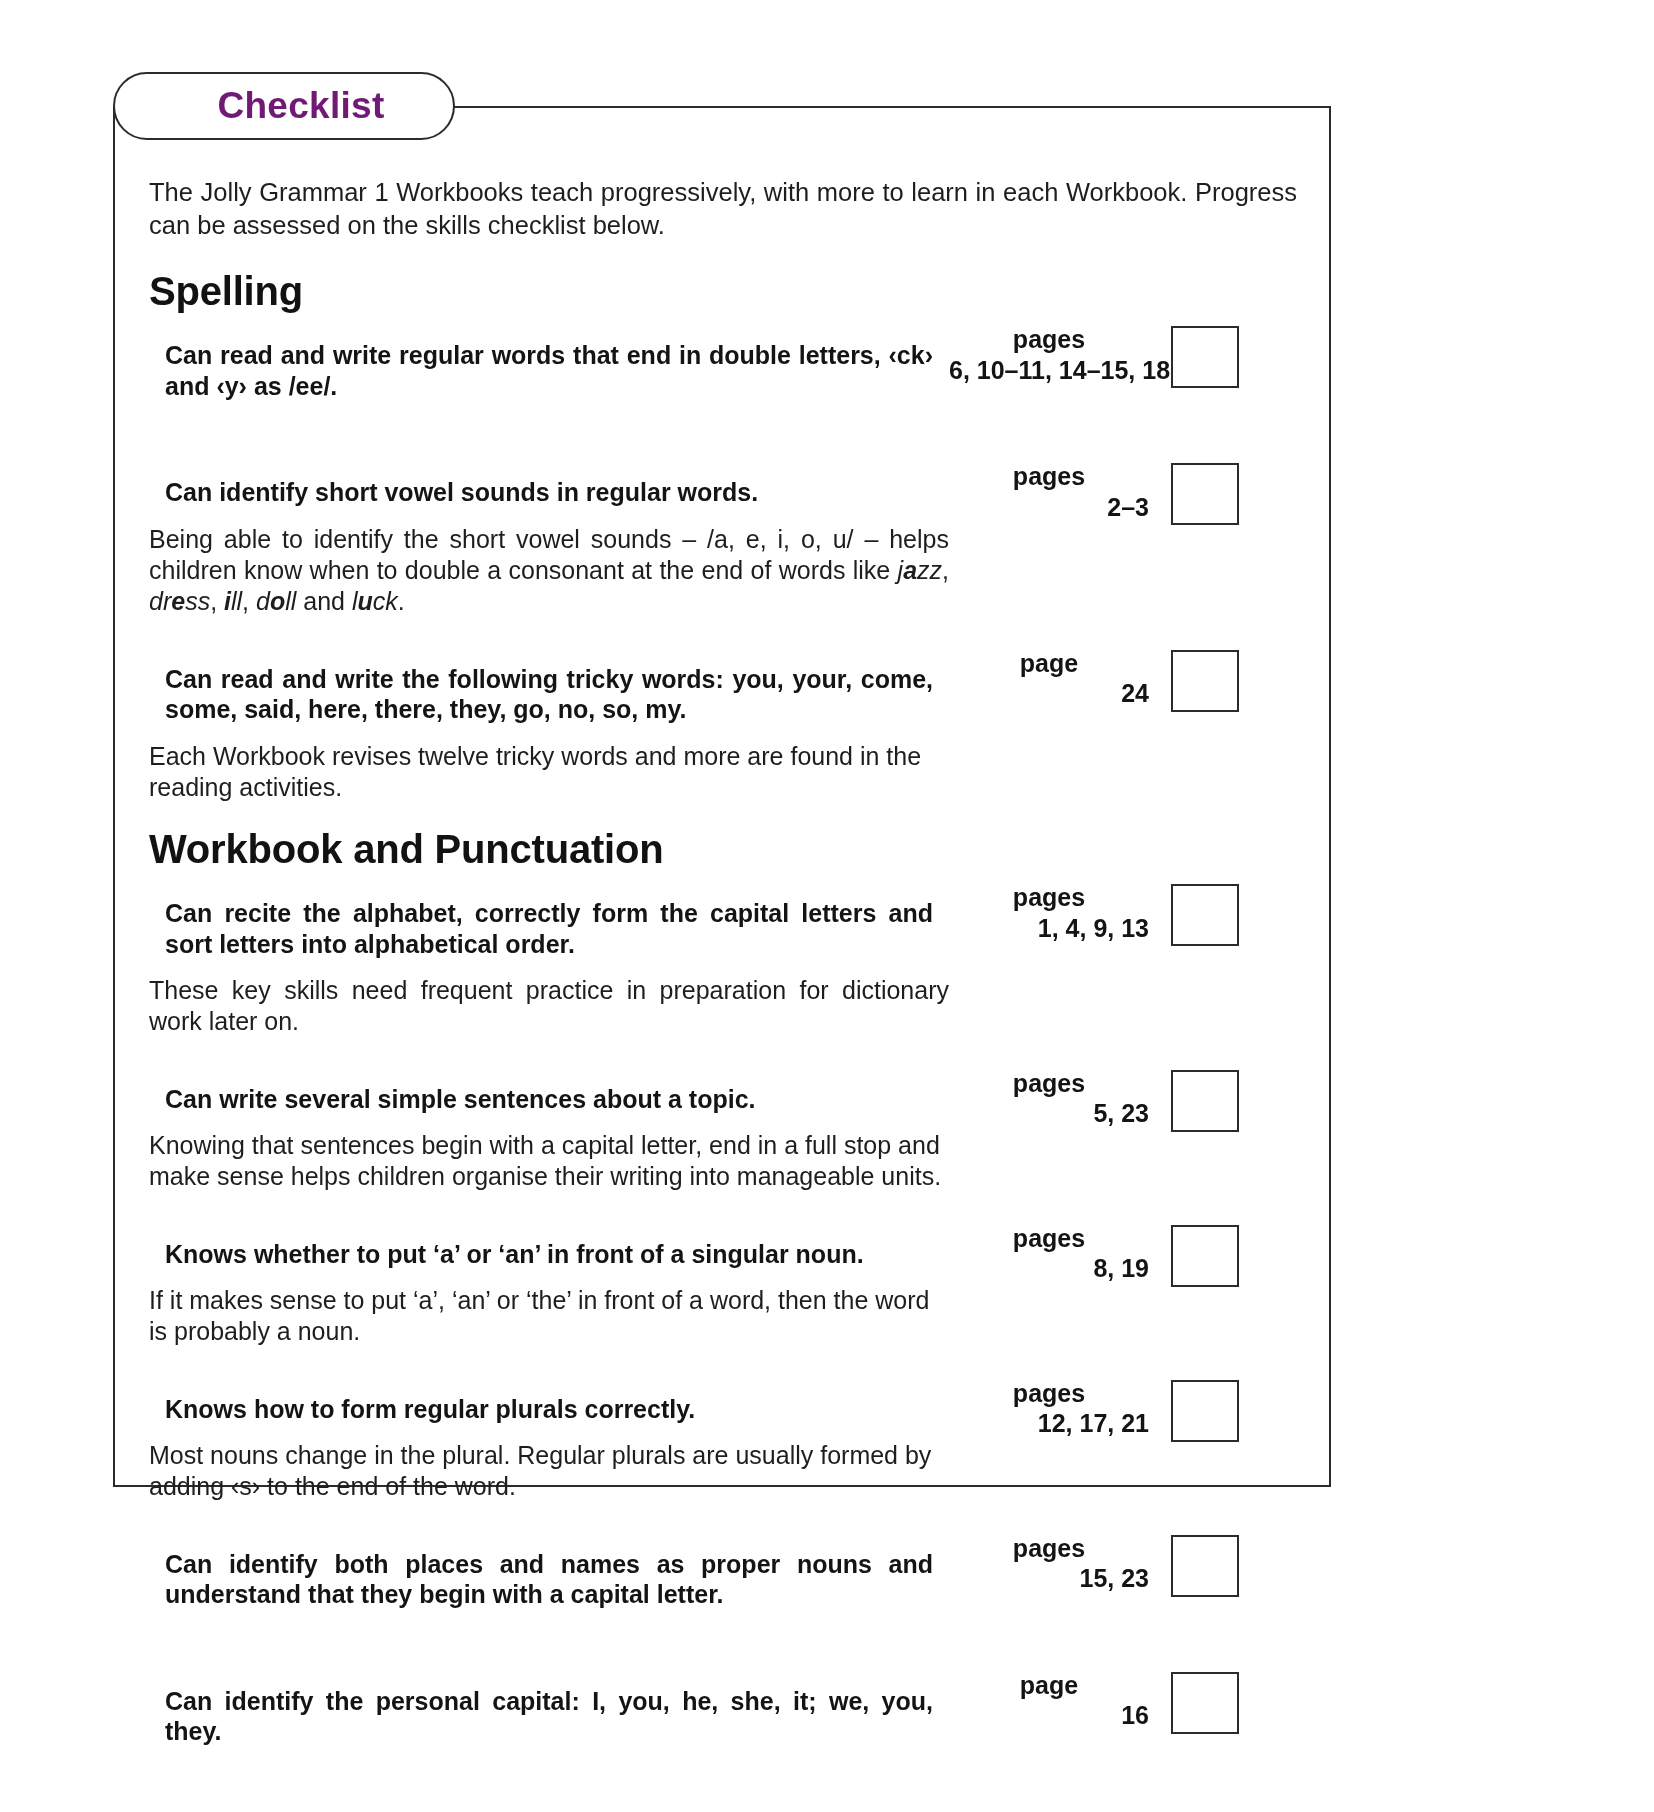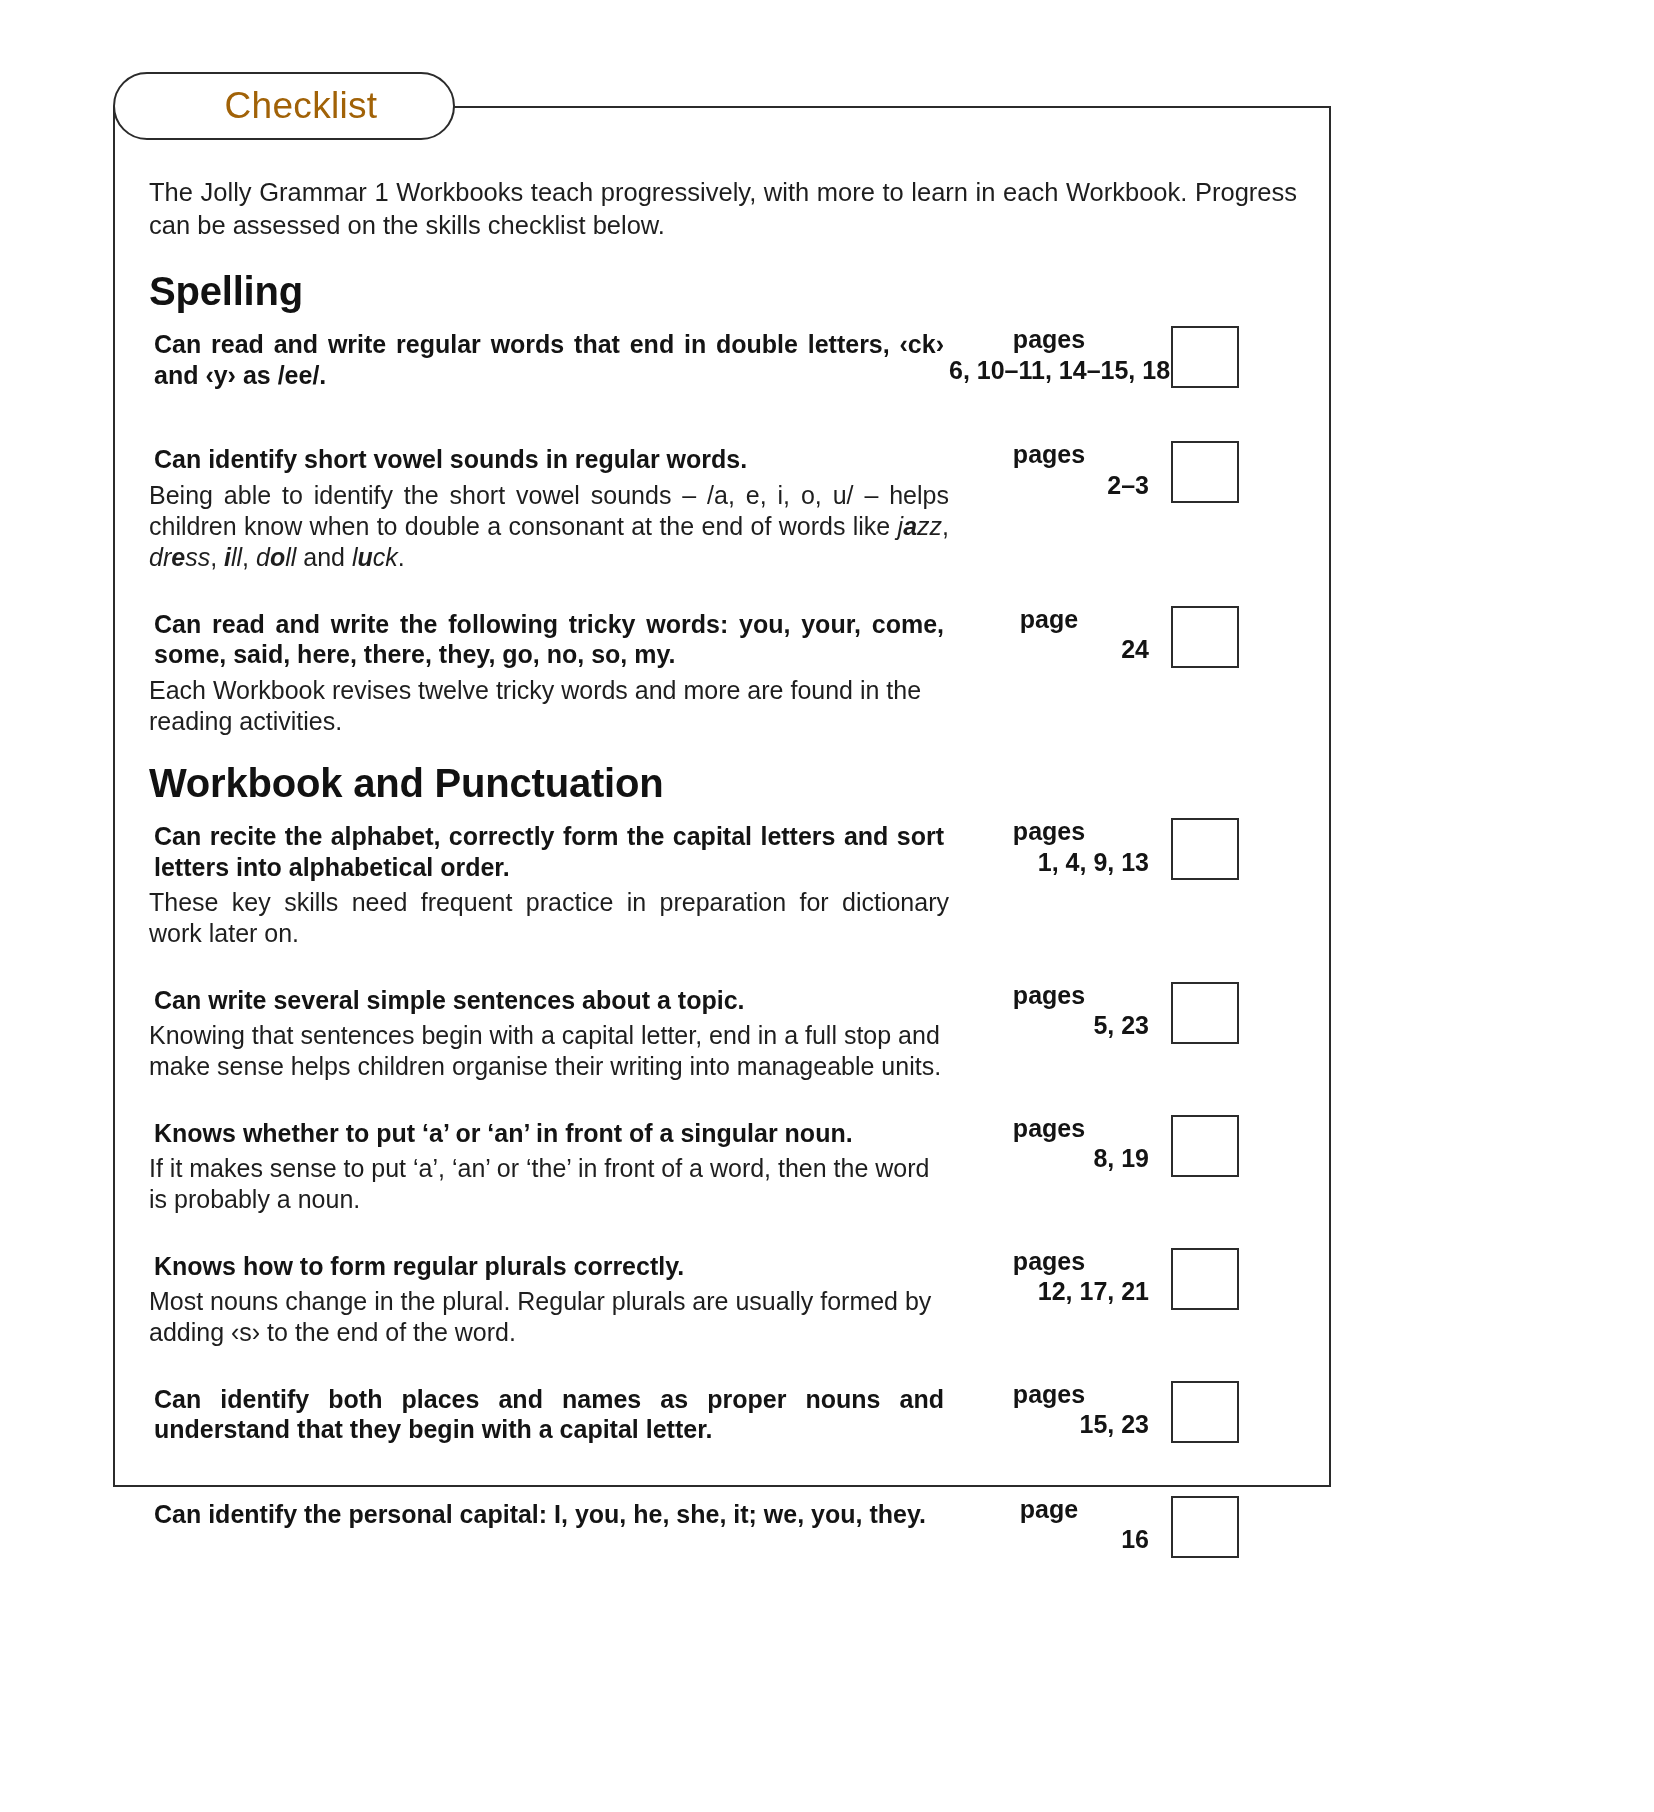--- a/index.html
+++ b/index.html
@@ -48,23 +48,23 @@
     border-radius: 34px;
     background: #ffffff;
     box-sizing: border-box;
     display: flex;
     align-items: center;
     justify-content: center;
     z-index: 3;
   }
   .tab-title {
     font-size: 37px;
-    font-weight: normal;
+    font-weight: bold;
     letter-spacing: 0.3px;
-    color: #a16207;
+    color: #701a75;
     padding-left: 34px;
   }
 
   
   .content {
     position: absolute;
     left: 149px;
     top: 176px;
     width: 1150px;
   }
@@ -100,21 +100,21 @@
   .item-text {
     width: 800px;
     flex: 0 0 800px;
   }
   .skill {
     font-size: 25px;
     font-weight: bold;
     line-height: 1.22;
     text-align: justify;
     color: #141414;
-    margin: 5px;
+    margin: 16px;
   }
   .skill.nojust { text-align: left; }
   .desc {
     font-size: 25px;
     line-height: 1.25;
     text-align: justify;
     color: #1e1e1e;
     margin: 0;
   }
   .desc.nojust { text-align: left; }

